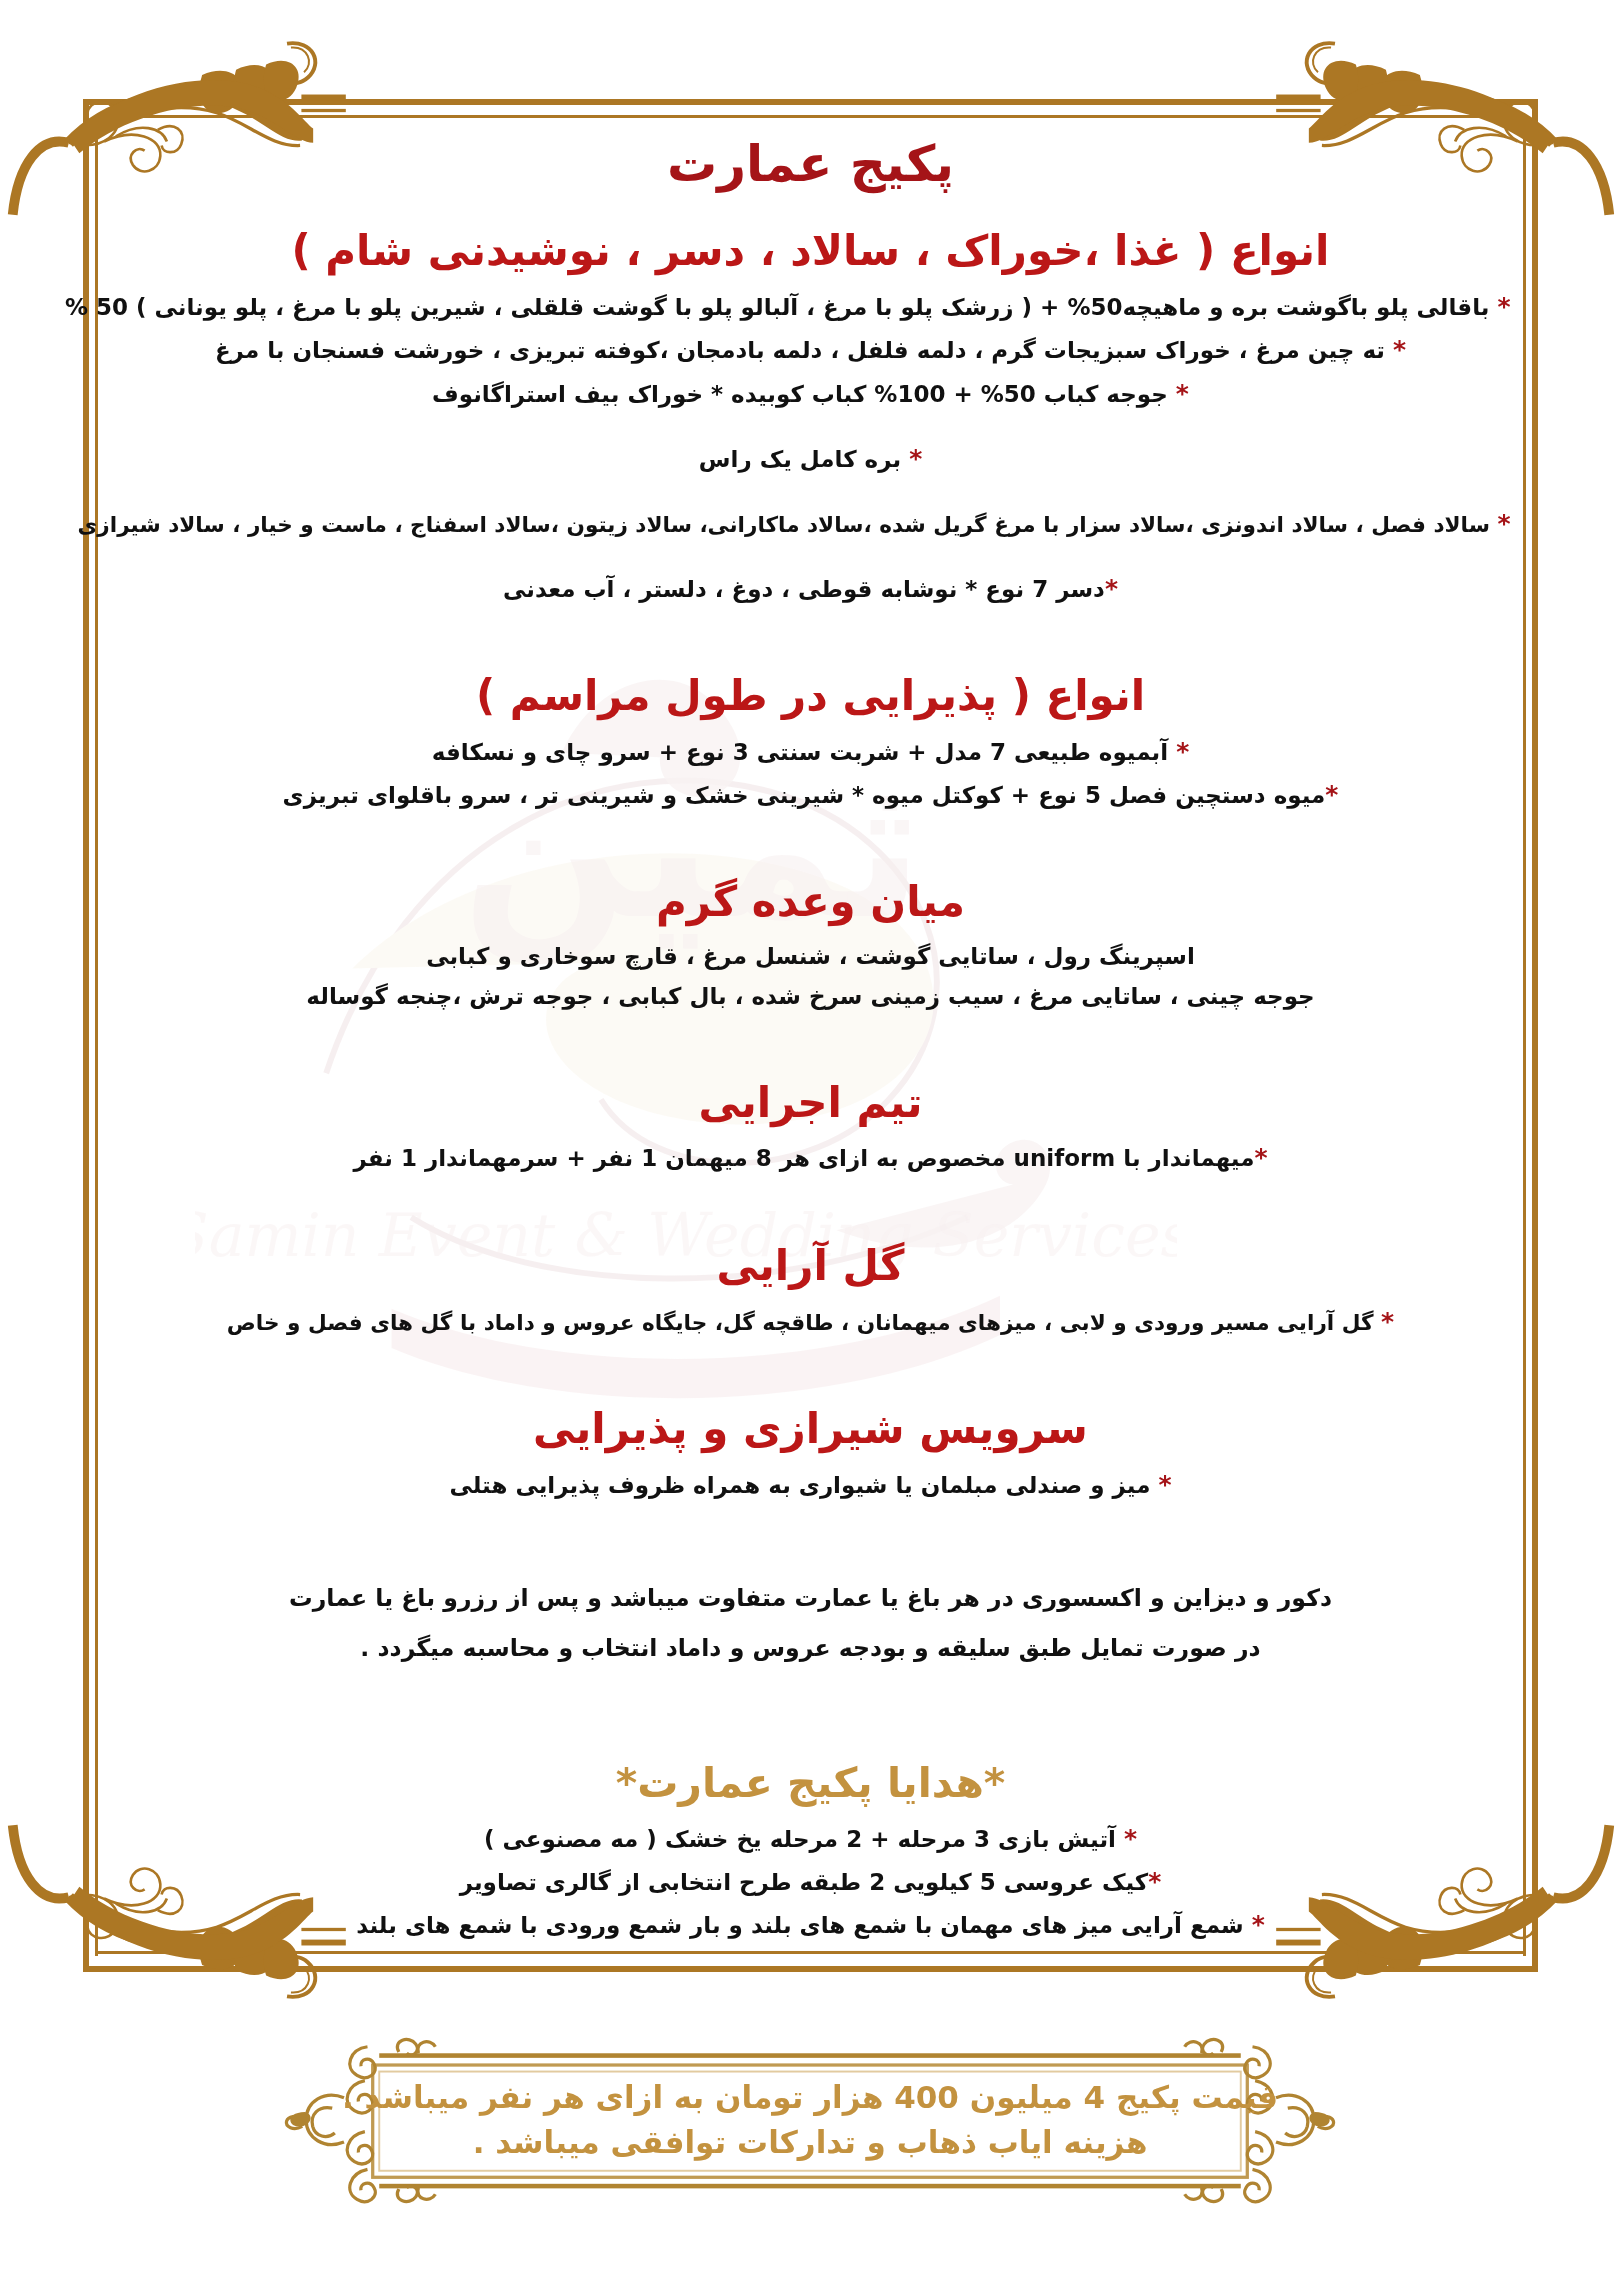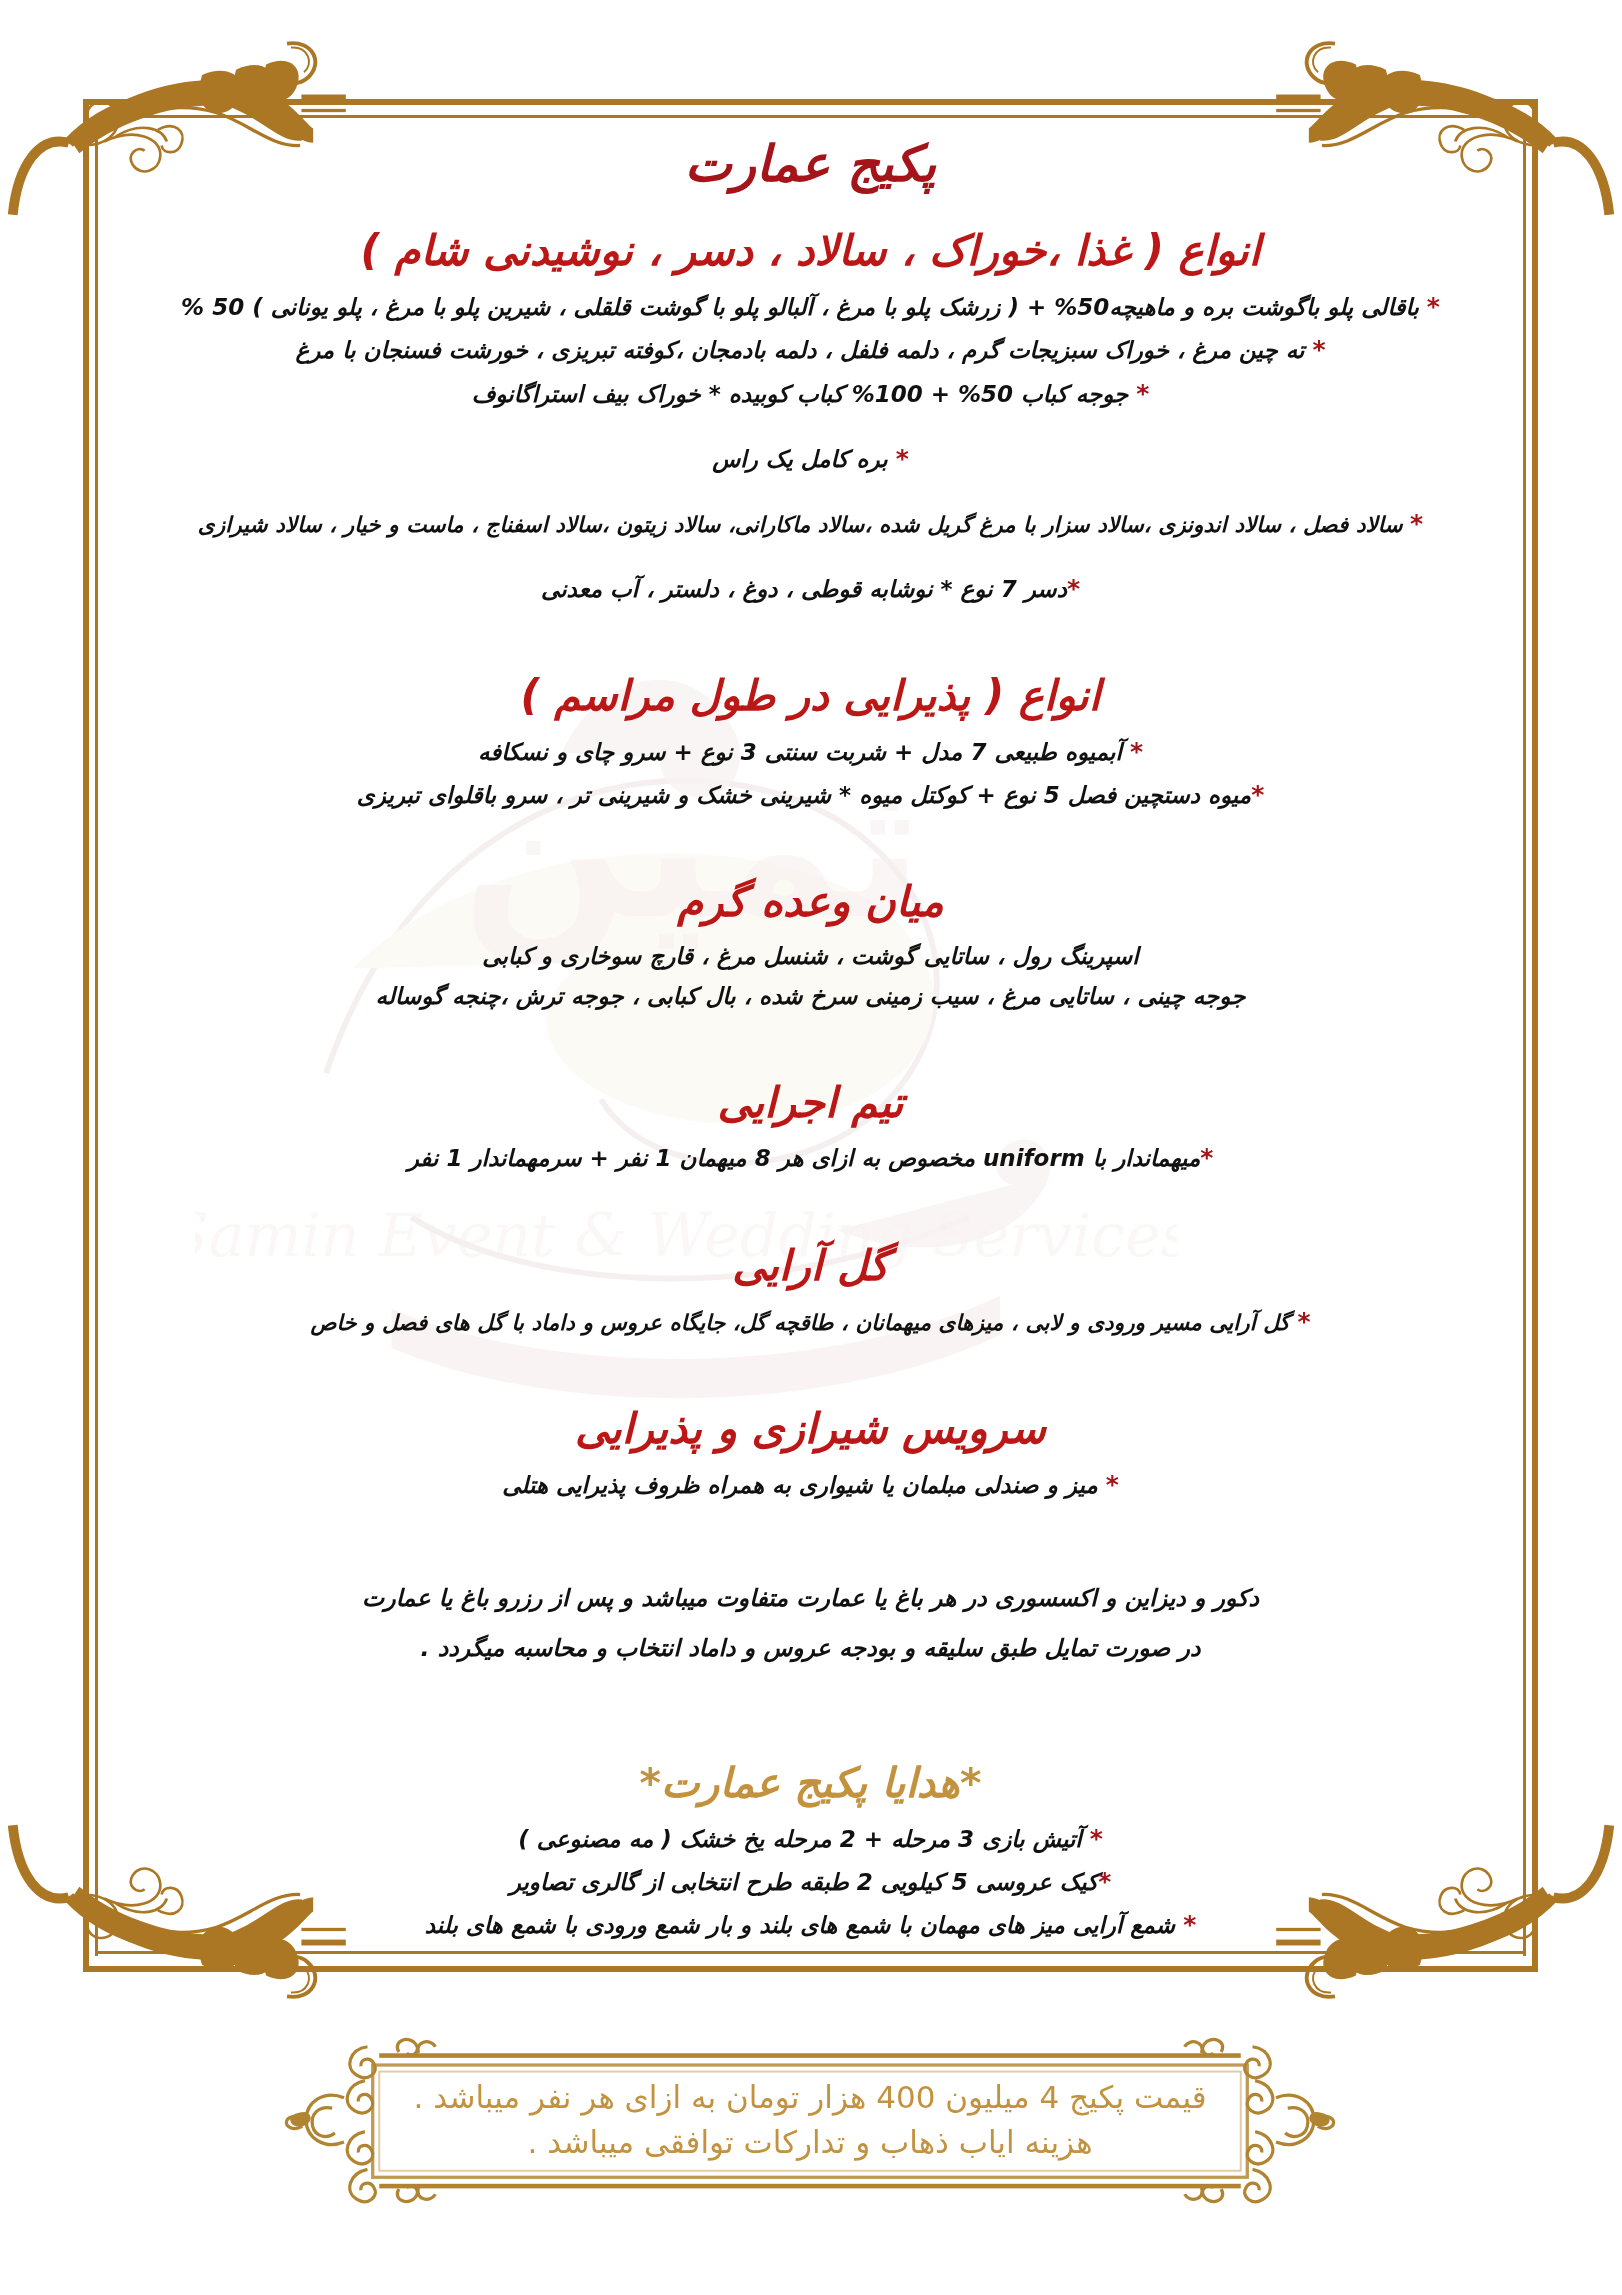--- a/index.html
+++ b/index.html
@@ -54,21 +54,20 @@
   .corner-br { right: 6.5px;  bottom: 262px;width: 340px; height: 209px; transform: scale(-1,-1); }
 
   
   .content {
     position: absolute;
     left: 105px;
     right: 105px;
     top: 121px;
     z-index: 3;
     text-align: center;
-    font-style: italic;
   }
 
   .doc-title {
     color: #a51418;
     font-size: 50px;
     font-weight: bold;
     line-height: 1.25;
     margin: 11.8px 0 29px 0;
   }
 
@@ -130,21 +129,21 @@
     bottom: 27.5px;
     display: flex;
     flex-direction: column;
     justify-content: center;
     align-items: center;
     gap: 3.9px;
   }
   .price-line {
     color: #c3923f;
     font-size: 31px;
-    font-weight: normal;
+    font-weight: bold;
     line-height: 1.35;
     white-space: nowrap;
   }
 </style>
 </head>
 <body>
 
 <div id="page">
 
   <div class="watermark">

